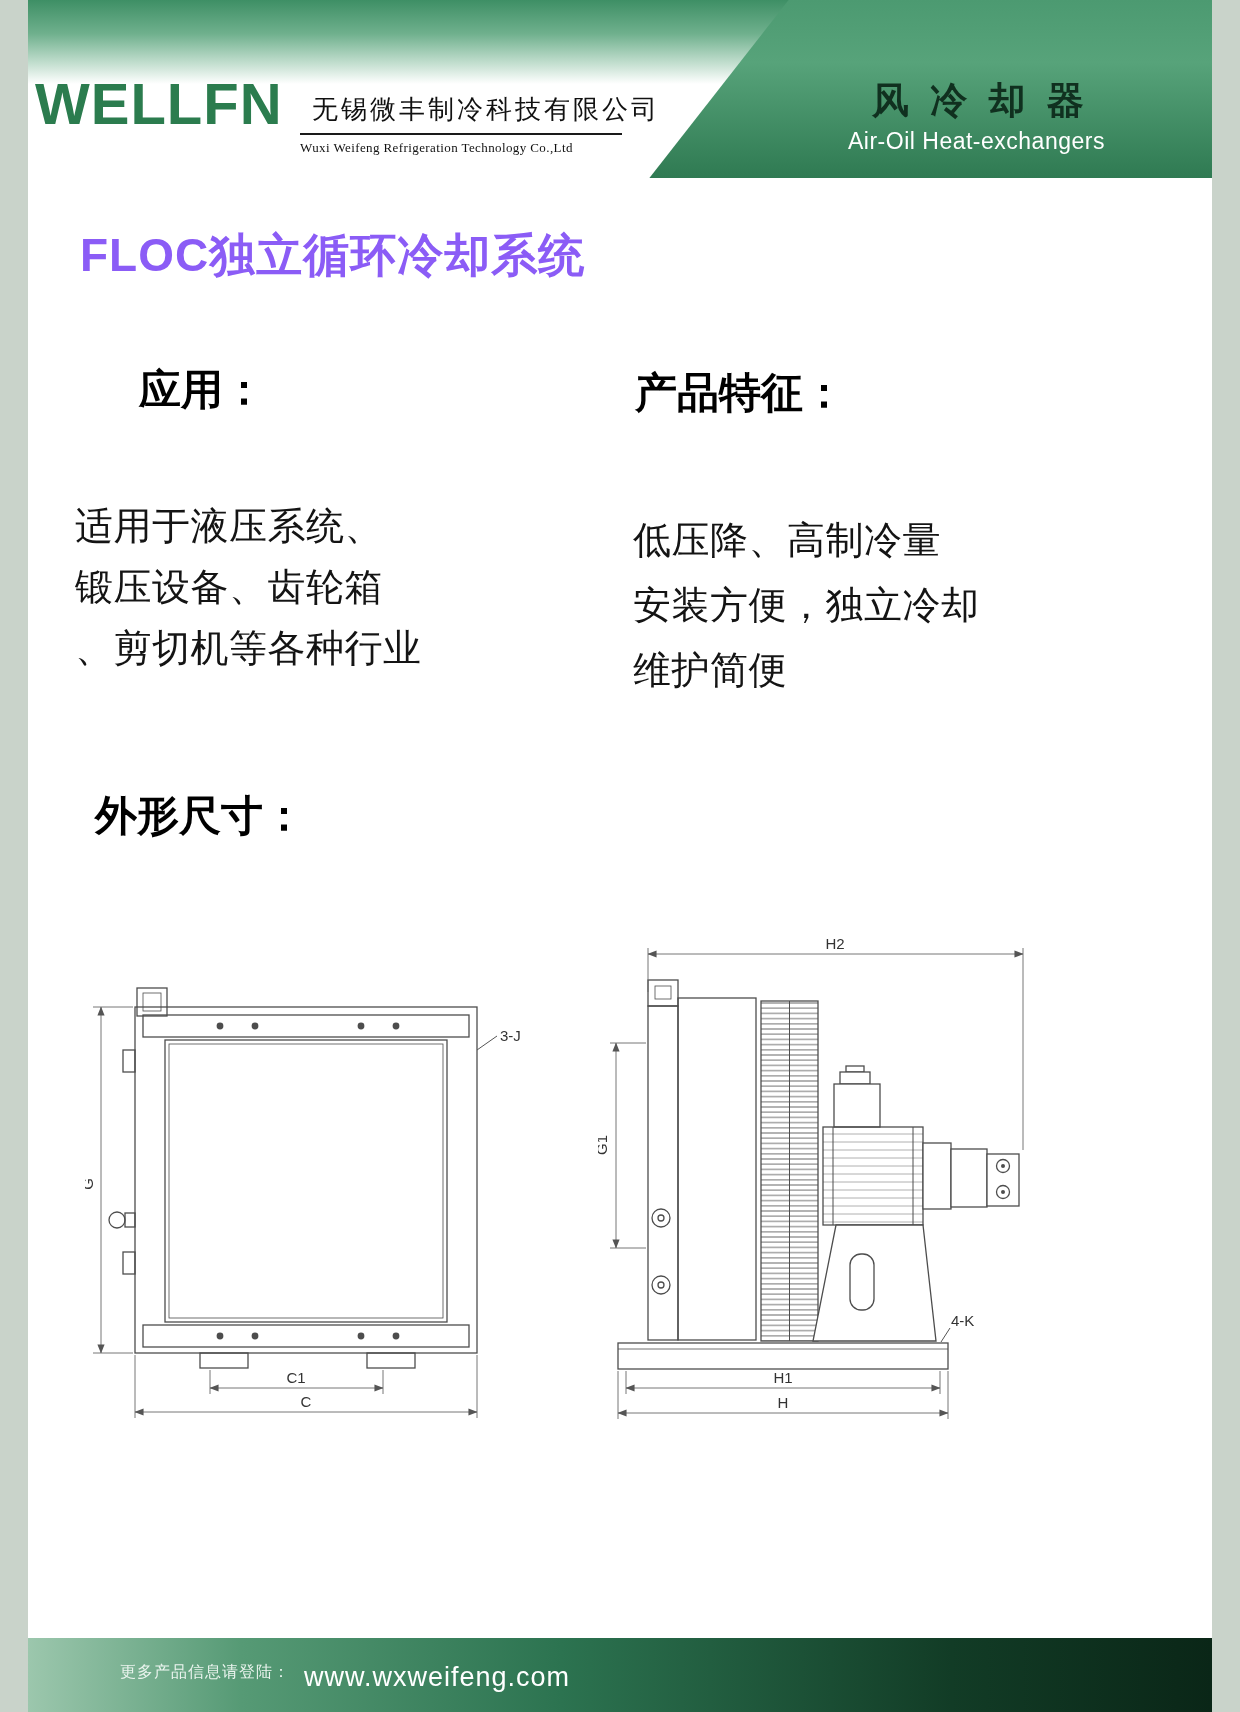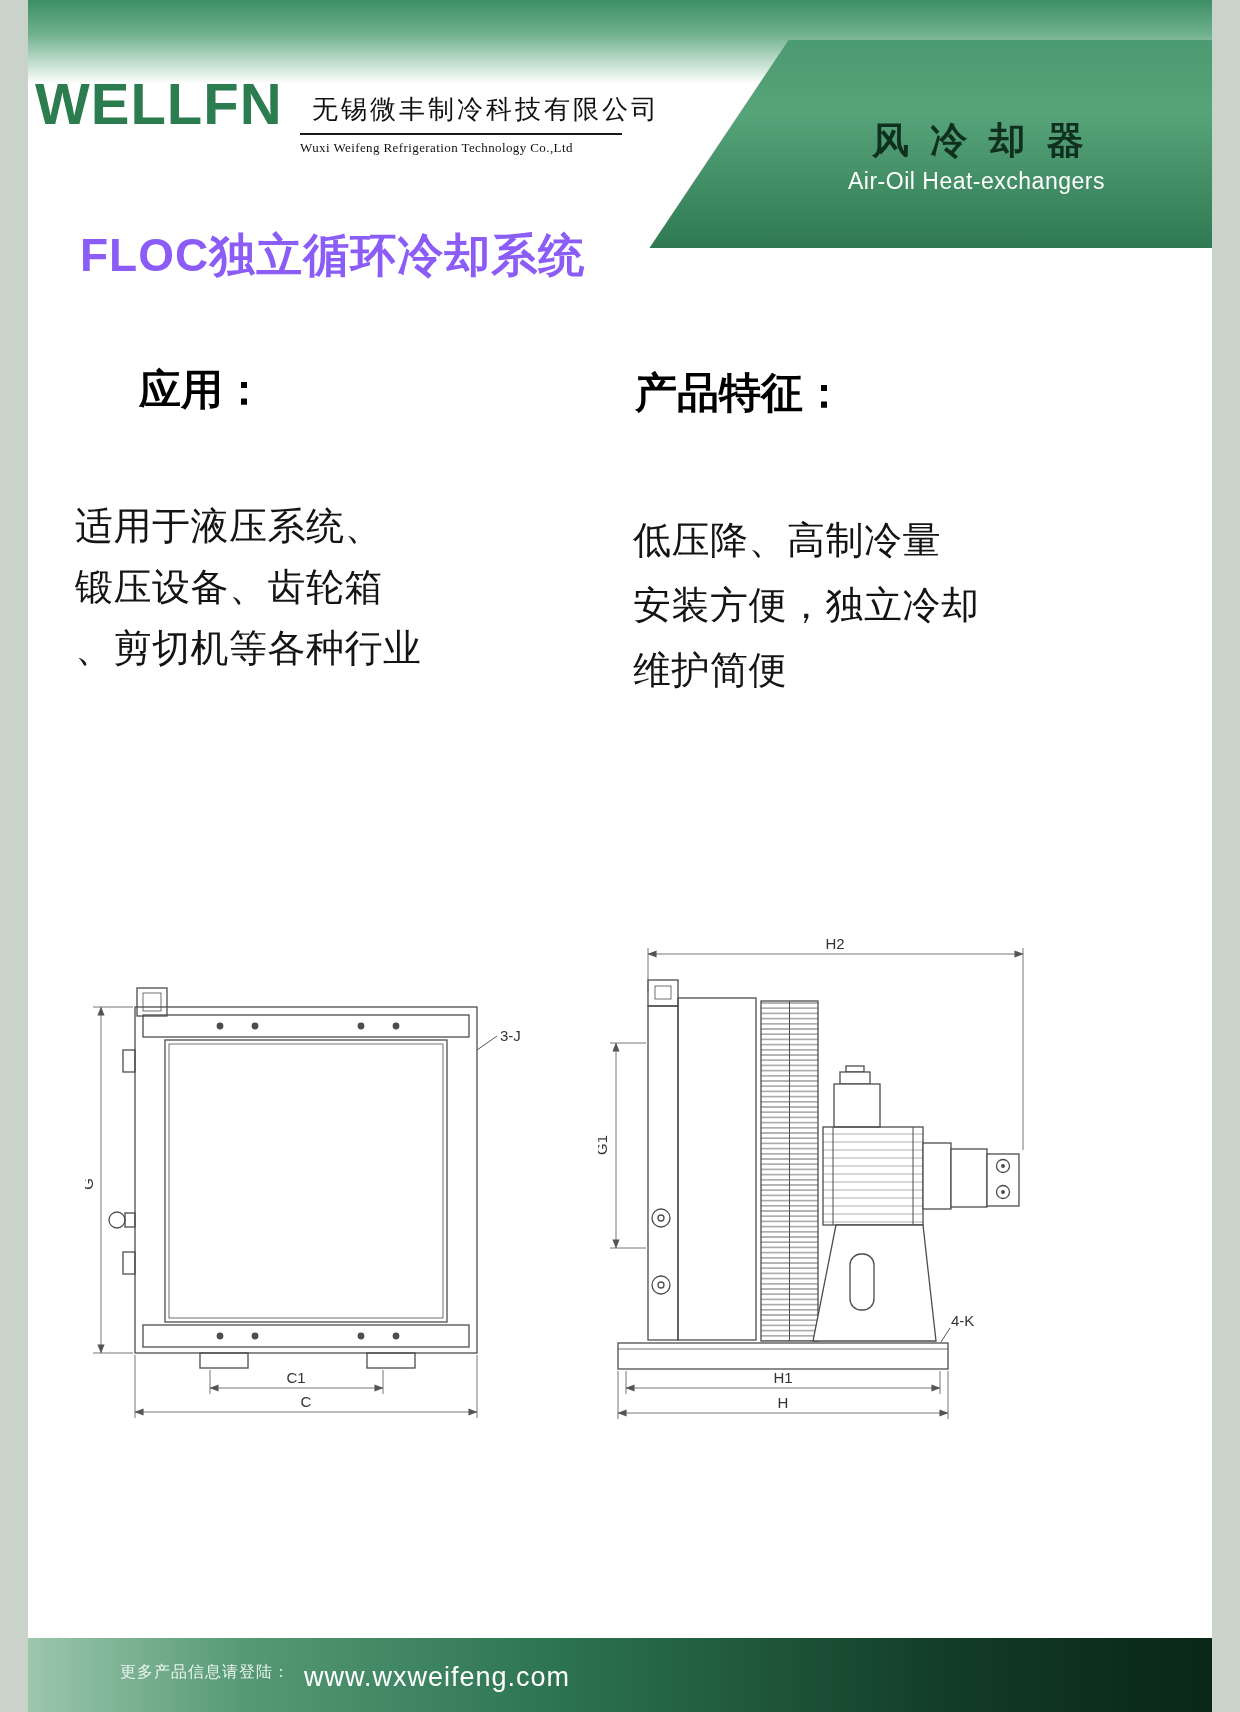--- a/index.html
+++ b/index.html
@@ -8,23 +8,23 @@
   .page { position:relative; width:1240px; height:1712px; background:#ffffff; overflow:hidden; }
 
   .side-border { position:absolute; top:0; bottom:0; width:28px; background:#c9d3ca; z-index:6; }
   .side-border.left { left:0; }
   .side-border.right { right:0; }
 
   
   .header { position:absolute; left:28px; right:28px; top:0; height:178px; background:#fff; }
   .top-stripe { position:absolute; left:0; right:0; top:0; height:84px;
     background:linear-gradient(180deg,#3e8f65 0%,#6fb08d 40%,#c9e2d4 78%,#ffffff 100%); }
-  .banner { position:absolute; top:0; right:0; width:580px; height:208px;
+  .banner { position:absolute; top:0; right:0; width:580px; height:178px;
     background:linear-gradient(180deg,#4c9a71 0%,#57a37a 35%,#2f7a52 100%);
-    clip-path:polygon(27% 0,100% 0,100% 100%,3% 100%);margin-top:40px; }
+    clip-path:polygon(27% 0,100% 0,100% 100%,3% 100%); }
   .banner-cn { position:absolute; left:240px; top:76px; font-family:"Liberation Serif", serif;
     font-weight:700; font-size:37px; letter-spacing:6px; color:#10301f; white-space:nowrap; }
   .banner-en { position:absolute; left:216px; top:128px; font-size:23px; color:#ffffff; letter-spacing:0.5px; white-space:nowrap; }
   .logo { position:absolute; left:7px; top:70px; font-size:58px; font-weight:700; letter-spacing:1px; color:#2b7c4e; }
   .company { position:absolute; left:272px; top:92px; width:322px; }
   .company-cn { font-family:Liberation Sans, sans-serif; font-size:26px; letter-spacing:3px; color:#111; white-space:nowrap;margin-left:12px; }
   .company-rule { height:2px; background:#1a1a1a; margin:6px 0 5px; }
   .company-en { font-family:"Liberation Serif", serif; font-size:13px; letter-spacing:0.4px; color:#111; white-space:nowrap; }
 
   
@@ -82,20 +82,21 @@
     <div>锻压设备、齿轮箱</div>
     <div>、剪切机等各种行业</div>
   </div>
 
   <div class="body-text" id="feat-text">
     <div>低压降、高制冷量</div>
     <div>安装方便，独立冷却</div>
     <div>维护简便</div>
   </div>
 
+  <div class="col-heading" id="dims-heading">外形尺寸：</div>
 
   <svg class="draw" id="front-svg" viewBox="0 0 460 465">
     <defs>
       <marker id="ahf" viewBox="0 0 10 8" refX="9.5" refY="4" markerWidth="10" markerHeight="8" orient="auto-start-reverse">
         <path d="M0,0L10,4L0,8Z" fill="#555"></path>
       </marker>
     </defs>
 
     <g stroke="#4d4d4d" fill="none" stroke-width="1.3">
       <rect x="50" y="27" width="342" height="346"></rect>

